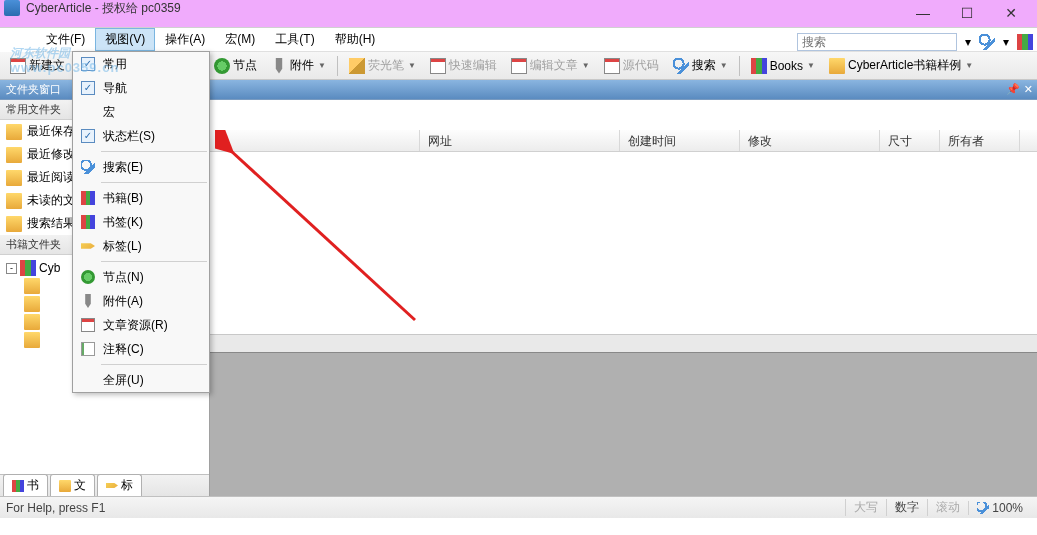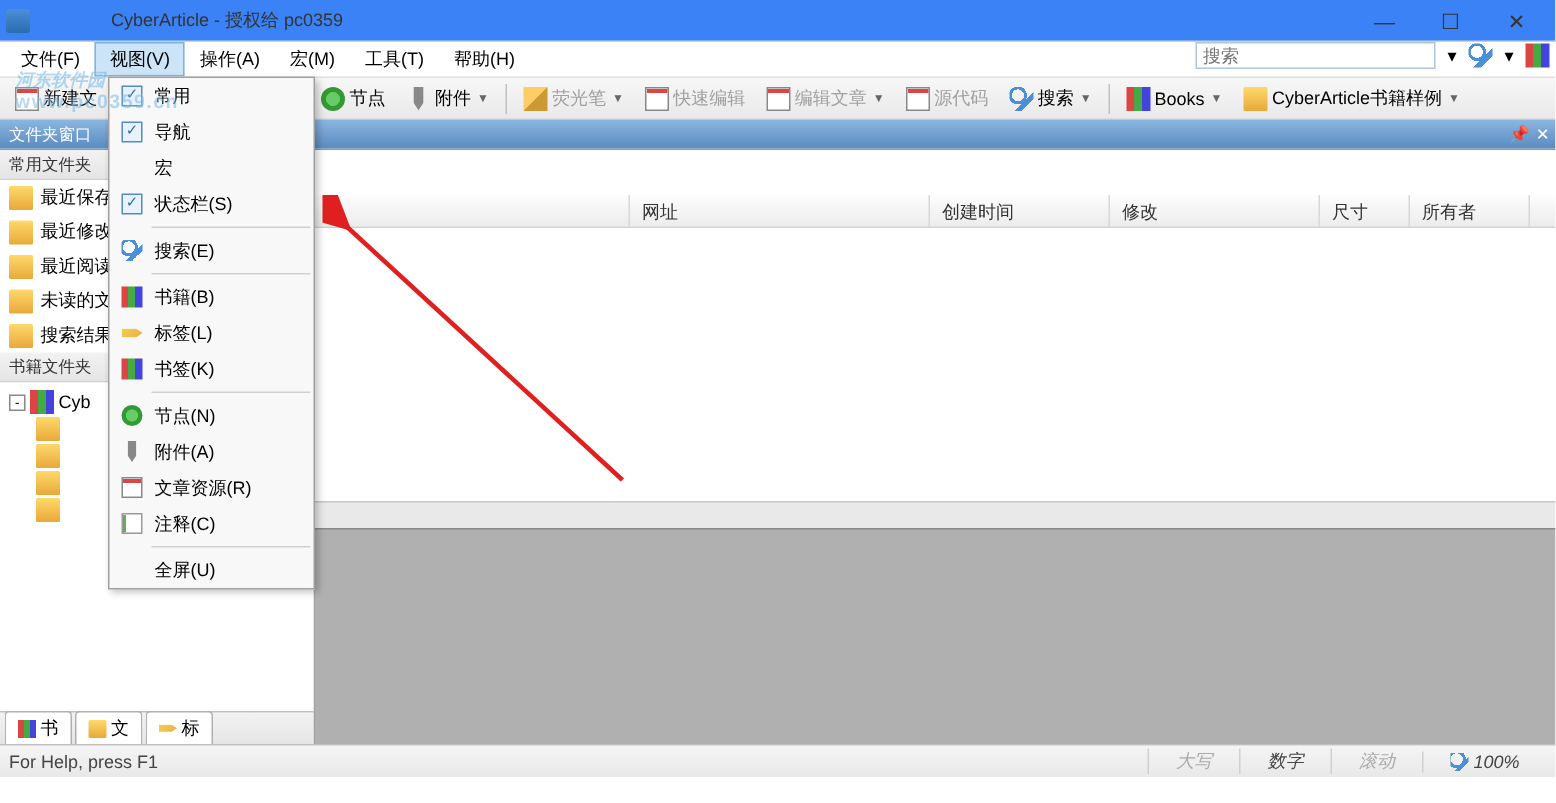--- a/index.html
+++ b/index.html
@@ -1,24 +1,24 @@
 <!DOCTYPE html>
 <html><head>
 <meta charset="utf-8">
 <style>
 * { box-sizing: border-box; margin: 0; padding: 0; font-family: "Microsoft YaHei", Tahoma, sans-serif; font-size: 12px; }
 body { width: 1037px; height: 535px; background: #fff; overflow: hidden; position: relative; }
 
-.titlebar { height: 28px; background: #3b82f6; border-bottom: 1px solid #d0d0d0; display: flex; align-items: center; padding: 0 4px; gap: 48px; }
+.titlebar { height: 28px; background: #f0abfc; border-bottom: 1px solid #d0d0d0; display: flex; align-items: flex-start; padding: 0 4px; }
 .titlebar .app-icon { width: 16px; height: 16px; margin-right: 6px; background: linear-gradient(#4a90d9,#2b6cb0); border-radius: 2px; }
 .titlebar .title { flex: 1; color: #333; }
 .titlebar .win-btns { display: flex; gap: 0; }
 .titlebar .win-btn { width: 44px; height: 26px; display: flex; align-items: center; justify-content: center; color: #333; font-size: 14px; cursor: pointer; }
 
-.menubar { height: 24px; background: #fff; border-bottom: 1px solid #e0e0e0; display: flex; align-items: flex-start; padding: 0 4px; position: relative; }
+.menubar { height: 24px; background: #fff; border-bottom: 1px solid #e0e0e0; display: flex; align-items: flex-end; padding: 0 4px; position: relative; margin-left: 32px; }
 .menubar .menu-item { padding: 3px 10px; cursor: pointer; }
 .menubar .menu-item.active { background: #cce4f7; border: 1px solid #7ab5e0; padding: 2px 9px; }
 .menubar .search-right { margin-left: auto; display: flex; align-items: center; gap: 3px; }
 .menubar .search-input { width: 160px; height: 18px; border: 1px solid #b0c4de; padding: 0 4px; background: #fff; }
 .menubar .mini-icon { width: 16px; height: 16px; display: inline-flex; align-items: center; justify-content: center; cursor: pointer; }
 
 .toolbar { height: 28px; background: linear-gradient(#f7f7f7,#e9e9e9); border-bottom: 1px solid #c8c8c8; display: flex; align-items: center; padding: 0 4px; gap: 2px; }
 .tb-btn { display: flex; align-items: center; padding: 2px 5px; gap: 3px; cursor: pointer; border: 1px solid transparent; border-radius: 2px; }
 .tb-btn.disabled { color: #a0a0a0; }
 .tb-sep { width: 1px; height: 20px; background: #c0c0c0; margin: 0 3px; }
@@ -46,21 +46,21 @@
 .list-header-bar { height: 20px; background: linear-gradient(#8ab5e0,#5a8bc0); border-bottom: 1px solid #7a9bc0; display: flex; align-items: center; justify-content: flex-end; padding-right: 4px; gap: 4px; }
 .pin-icon, .close-icon { color: #fff; font-size: 11px; cursor: pointer; }
 .list-cols { height: 22px; background: linear-gradient(#fdfdfd,#ececec); border-bottom: 1px solid #d0d0d0; display: flex; margin-top: 30px; }
 .list-col { padding: 3px 8px; border-right: 1px solid #d8d8d8; color: #333; }
 .list-body { height: 182px; background: #fff; overflow: auto; }
 .list-scroll { height: 18px; background: #e9e9e9; border-top: 1px solid #c8c8c8; }
 .preview-area { flex: 1; background: #b0b0b0; border-top: 1px solid #888; }
 
 .statusbar { height: 22px; background: linear-gradient(#f5f5f5,#e8e8e8); border-top: 1px solid #c0c0c0; display: flex; align-items: center; padding: 0 6px; font-size: 11px; color: #444; }
 .statusbar .spacer { flex: 1; }
-.statusbar .sb-item { padding: 0 18px; border-left: 1px solid #d0d0d0; font-style: italic; }
+.statusbar .sb-item { padding: 0 8px; border-left: 1px solid #d0d0d0; }
 
 .dropdown-menu { position: absolute; top: 51px; left: 72px; width: 138px; background: #f8f8f8; border: 1px solid #a0a0a0; box-shadow: 2px 2px 5px rgba(0,0,0,.25); z-index: 100; }
 .dd-item { display: flex; align-items: center; height: 24px; padding: 0 8px 0 4px; cursor: pointer; }
 .dd-check { width: 22px; display: flex; justify-content: center; align-items: center; }
 .dd-check .chk { width: 14px; height: 14px; border: 1px solid #5a8bc0; background: #e8f2fc; color: #2b6cb0; font-size: 10px; text-align: center; line-height: 12px; }
 .dd-label { flex: 1; padding-left: 4px; }
 .dd-sep { height: 1px; background: #d0d0d0; margin: 3px 2px 3px 28px; }
 
 .watermark { position: absolute; top: 33px; left: 10px; font-size: 26px; font-weight: bold; font-style: italic; color: rgba(70,160,225,0.42); pointer-events: none; z-index: 200; text-shadow: 0 0 2px rgba(255,255,255,0.4); }
 .watermark .sub { font-size: 13px; display: block; color: rgba(70,160,225,0.4); margin-top: -4px; font-style: normal; letter-spacing: 1px; }
@@ -295,29 +295,29 @@
     </div>
     <div class="dd-sep"></div>
     <div class="dd-item">
       <span class="dd-check">
         <span class="tb-icon ic-books" style="width: 14px; height: 14px;"></span>
       </span>
       <span class="dd-label">书籍(B)</span>
     </div>
     <div class="dd-item">
       <span class="dd-check">
+        <span class="tb-icon ic-books" style="width: 14px; height: 14px;"></span>
+      </span>
+      <span class="dd-label">书签(K)</span>
+    </div>
+    <div class="dd-item">
+      <span class="dd-check">
         <span class="tb-icon ic-label" style="width: 14px; height: 14px;"></span>
       </span>
       <span class="dd-label">标签(L)</span>
-    </div>
-    <div class="dd-item">
-      <span class="dd-check">
-        <span class="tb-icon ic-books" style="width: 14px; height: 14px;"></span>
-      </span>
-      <span class="dd-label">书签(K)</span>
     </div>
     <div class="dd-sep"></div>
     <div class="dd-item">
       <span class="dd-check">
         <span class="tb-icon ic-node" style="width: 14px; height: 14px;"></span>
       </span>
       <span class="dd-label">节点(N)</span>
     </div>
     <div class="dd-item">
       <span class="dd-check">

